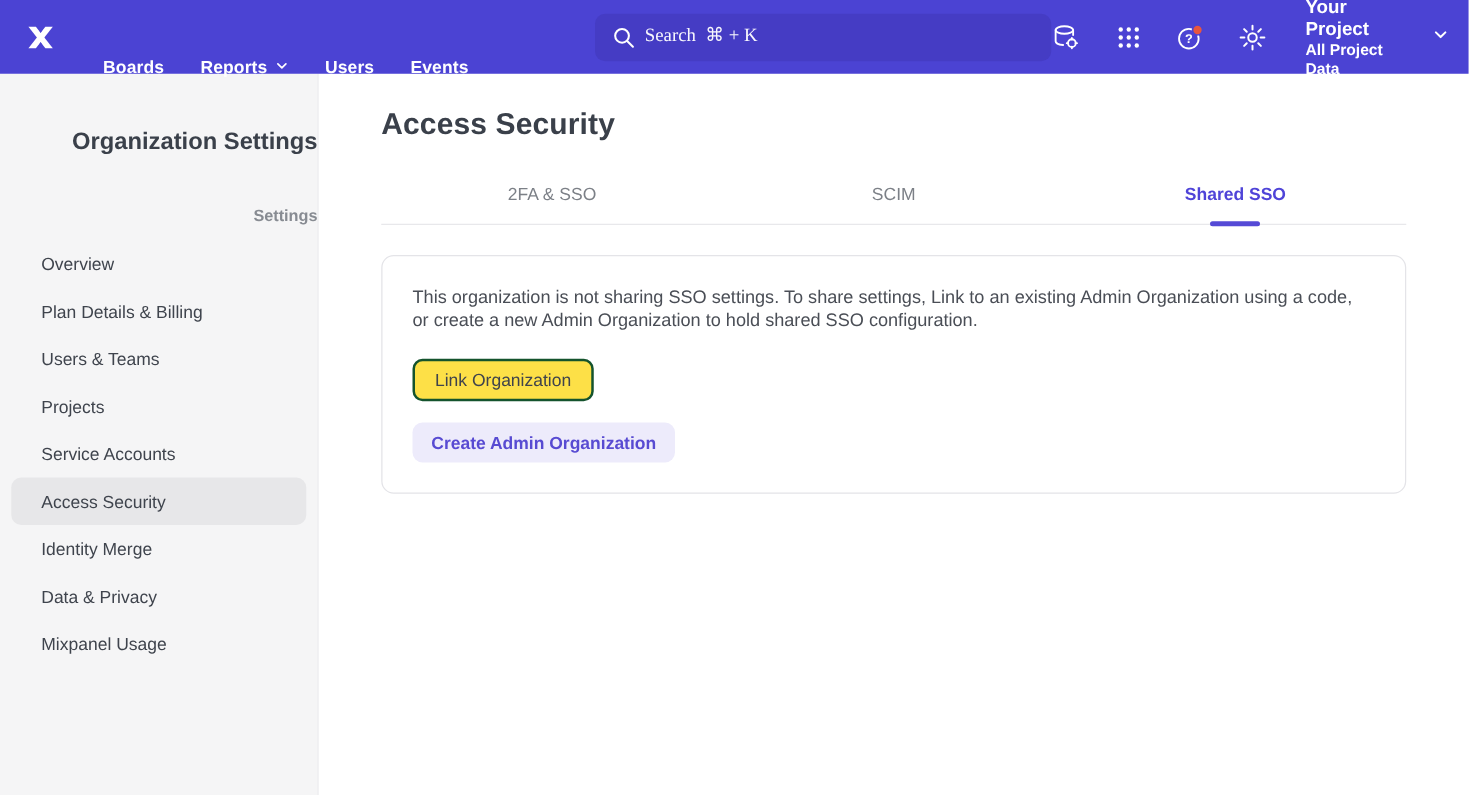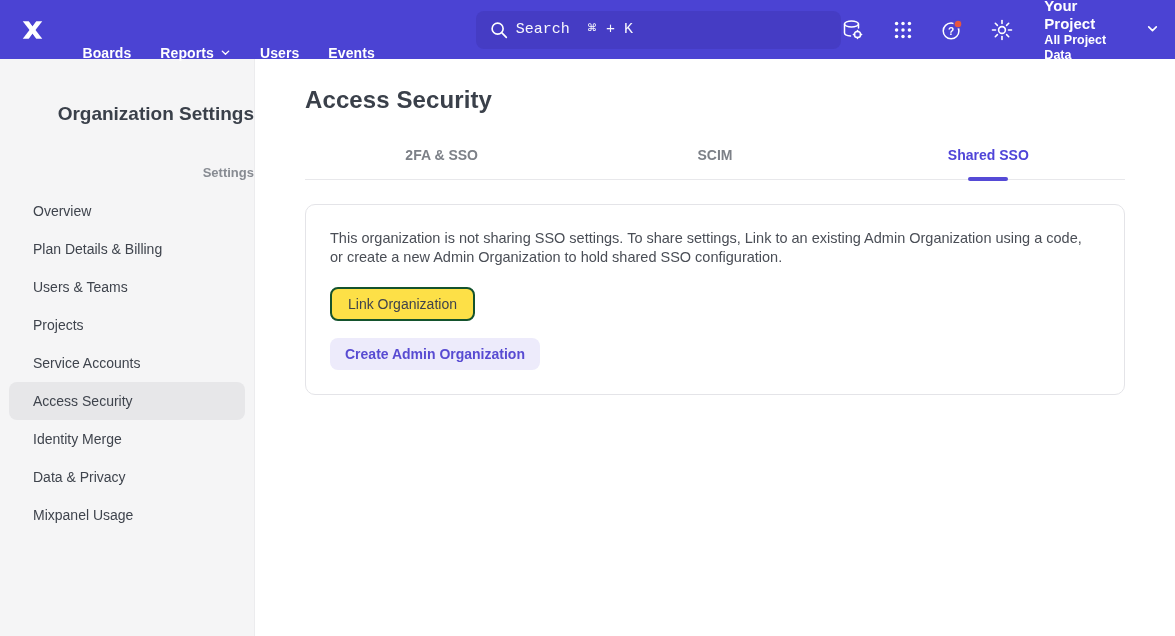--- a/index.html
+++ b/index.html
@@ -10,21 +10,21 @@
   .topnav { height:59px; background:#4b43d3; display:flex; align-items:center;
     padding:0 16px 0 18px; position:relative; }
   .logo { width:30px; height:30px; display:flex; align-items:center; justify-content:center;
     margin-right:35px; cursor:pointer; }
   .nav-links { display:flex; align-items:center; gap:29px; }
   .nav-link { color:#fff; font-size:14px; font-weight:600; letter-spacing:.1px;
     cursor:pointer; display:flex; align-items:center; gap:6px; white-space:nowrap;margin-top:46px; }
   .search-wrap { margin-left:101px; position:relative; width:372px; height:38px; }
   .search-input { width:100%; height:100%; background:#453cc4; border:none; border-radius:8px;
     color:#fff; font-size:15px; padding:0 12px 0 40px; outline:none;
-    font-family:Liberation Mono, monospace; }
+    font-family:Liberation Serif, serif; }
   .search-input::placeholder { color:rgba(255,255,255,.96); opacity:1; }
   .search-icon { position:absolute; left:12px; top:8px; }
   .nav-right { margin-left:auto; display:flex; align-items:center; gap:26px; }
   .icon-btn { width:24px; height:24px; display:flex; align-items:center; justify-content:center;
     cursor:pointer; position:relative; }
   .project-switcher { display:flex; align-items:center; gap:14px; cursor:pointer; margin-left:4px; }
   .project-name { color:#fff; font-size:15px; font-weight:700; line-height:18px; }
   .project-scope { color:#fff; font-size:12.5px; font-weight:600; line-height:15px; }
 
   
@@ -40,21 +40,21 @@
   .sidebar-item { height:38px; margin:0 9px; display:flex; align-items:center;
     padding-left:24px; font-size:14px; font-weight:500; color:#3f444d;
     border-radius:8px; cursor:pointer; }
   .sidebar-item.active { background:#e7e7e9; }
 
   
   .main { flex:1; padding:0 50px; background:#fff; }
   .page-title { font-size:24px; font-weight:700; color:#3a404a; margin-top:27px; letter-spacing:.1px; }
 
   .tabs { display:flex; margin-top:33px; border-bottom:1px solid #e8e8eb; }
-  .tab { flex:1; text-align:center; padding-bottom:16px; font-size:14px; font-weight:700;
+  .tab { flex:1; text-align:center; padding-bottom:16px; font-size:14px; font-weight:400;
     color:#7c8087; cursor:pointer; position:relative; }
   .tab.active { color:#4f44d8; font-weight:600; }
   .tab-indicator { position:absolute; left:50%; transform:translateX(-50%); bottom:-2px;
     width:40px; height:4px; border-radius:2px; background:#554ad6; }
 
   .card { margin-top:24px; border:1px solid #e4e4e8; border-radius:10px; padding:24px; }
   .card-text { font-size:14.5px; line-height:19px; color:#4a4e56; max-width:766px; }
   .btn { display:inline-block; font-family:"Liberation Sans", sans-serif; font-size:14px;
     border-radius:8px; cursor:pointer; }
   .btn-outline { margin-top:20px; background:#fde047; border:2px solid #14532d;

